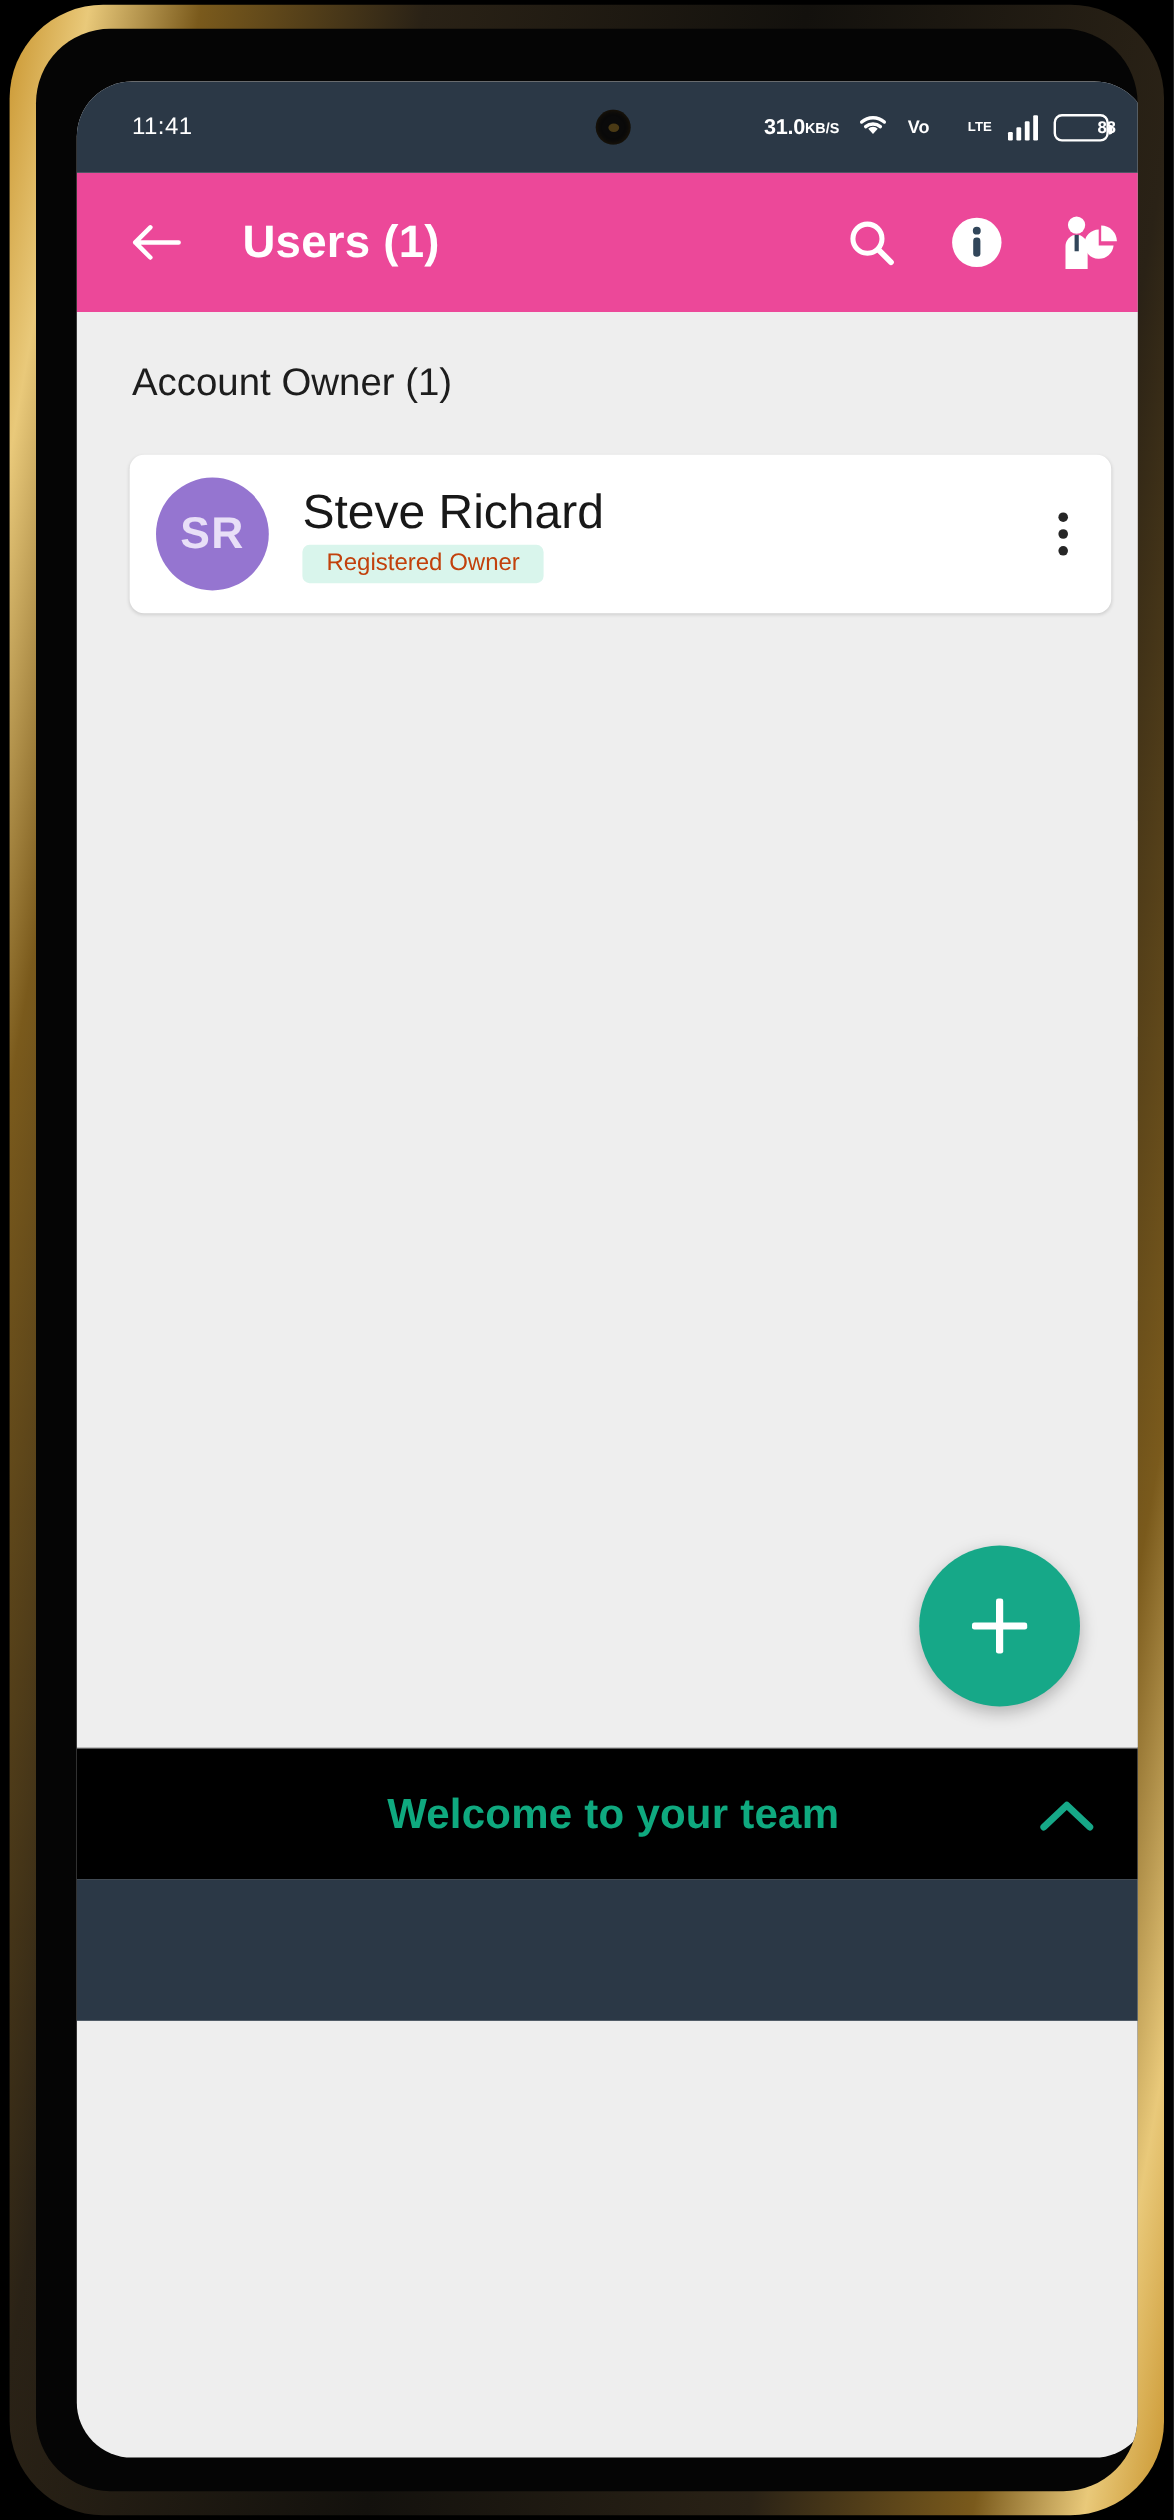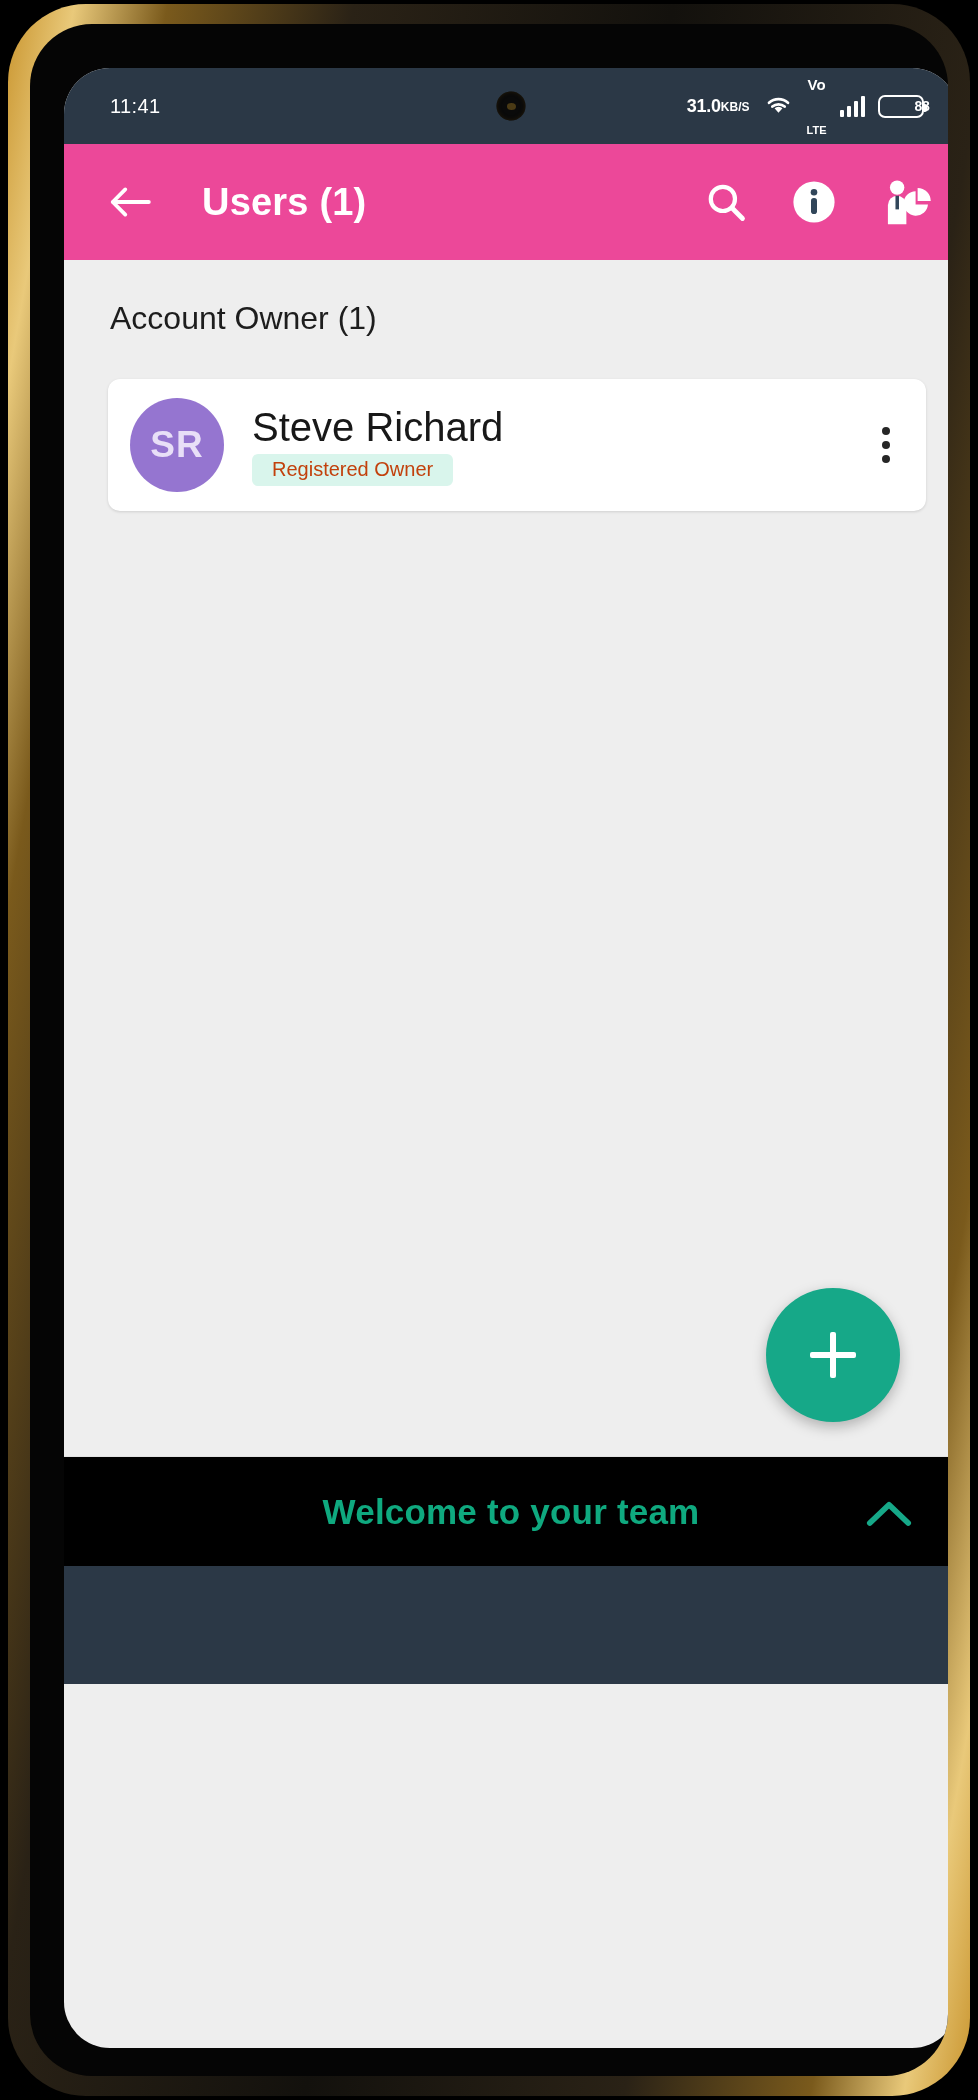--- a/index.html
+++ b/index.html
@@ -65,21 +65,21 @@
     margin-left: auto;
     display: flex; align-items: center; gap: 13px;
   }
   .netspeed {
     display: flex; flex-direction: row;
     align-items: center; line-height: 1;
   }
   .netspeed .v { font-size: 18px; font-weight: 700; letter-spacing: -.2px; }
   .netspeed .u { font-size: 12px; font-weight: 700; margin-top: 1px; }
   .volte {
-    display: flex; flex-direction: column;
+    display: flex; flex-direction: row;
     align-items: center; line-height: 1; font-weight: 700; gap: 32px;
   }
   .volte .t { font-size: 15px; }
   .volte .b { font-size: 11px; margin-top: 1px; }
   .bars { display: flex; align-items: flex-end; gap: 2.5px; height: 22px; }
   .bars i { width: 4.5px; background: #fff; border-radius: 1px; display: block; }
   .bars i:nth-child(1) { height: 7px; }
   .bars i:nth-child(2) { height: 11px; }
   .bars i:nth-child(3) { height: 16px; }
   .bars i:nth-child(4) { height: 21px; }

